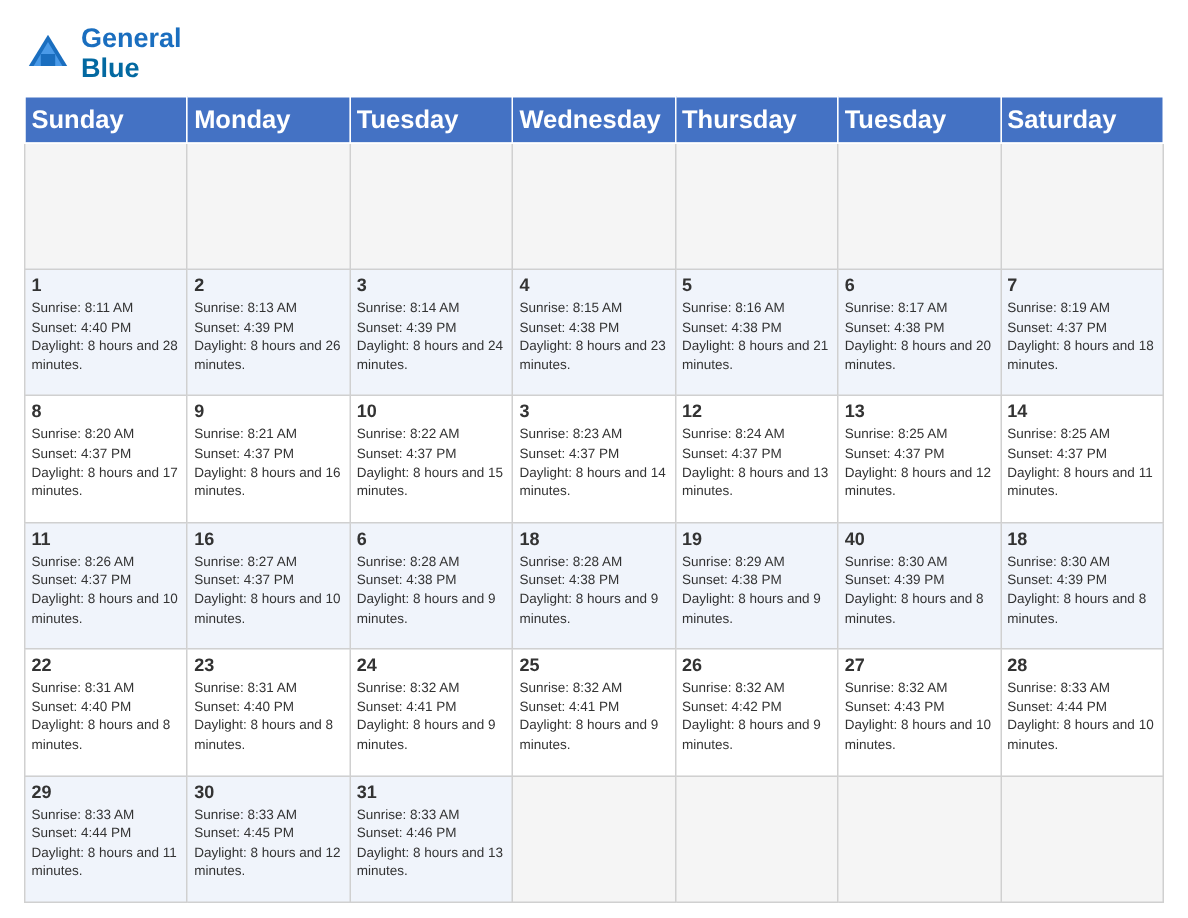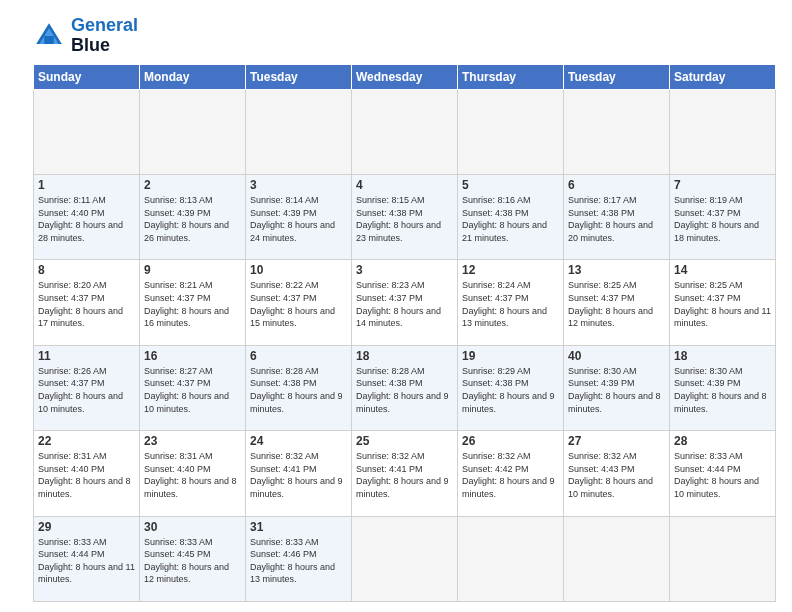--- a/index.html
+++ b/index.html
@@ -6,21 +6,21 @@
     body {
       font-family: Arial, sans-serif;
       background: #fff;
       width: 792px;
       height: 612px;
       overflow: hidden;
     }
     .page {
       width: 792px;
       height: 612px;
-      padding: 16px 16px 10px 33px;
+      padding: 16px 16px 10px 16px;
       display: flex;
       flex-direction: column;
     }
     .header {
       display: flex;
       justify-content: space-between;
       align-items: flex-start;
       margin-bottom: 8px;
     }
     .logo {
@@ -55,21 +55,21 @@
     }
     .calendar {
       flex: 1;
       border-collapse: collapse;
       width: 100%;
       table-layout: fixed;
     }
     .calendar th {
       background-color: #4472c4;
       color: #fff;
-      font-size: 12px;
+      font-size: 17px;
       font-weight: bold;
       padding: 5px 4px;
       text-align: left;
       border: 1px solid #fff;
     }
     .calendar td {
       vertical-align: top;
       border: 1px solid #d0d0d0;
       padding: 3px 4px;
       font-size: 9.5px;
@@ -99,21 +99,21 @@
 <body>
 
 <div class="page">
   <div class="header">
     <div class="logo">
       <svg class="logo-icon" viewBox="0 0 40 40">
         <polygon points="20,4 36,30 4,30" fill="#1a6ebf"></polygon>
         <polygon points="20,10 32,30 8,30" fill="#4a9ae8"></polygon>
         <rect x="14" y="20" width="12" height="10" fill="#1a6ebf"></rect>
       </svg>
-      <div class="logo-text"><span style="color:#1a6ebf">General</span><br><span style="color:#0f172a">Blue</span></div>
+      <div class="logo-text"><span style="color:#1a6ebf">General</span><br><span style="color:#0369a1">Blue</span></div>
     </div>
     <div class="title-block">
       <div class="month-title"></div>
       <div class="location"></div>
     </div>
   </div>
 
   <table class="calendar">
     <thead>
       <tr>

